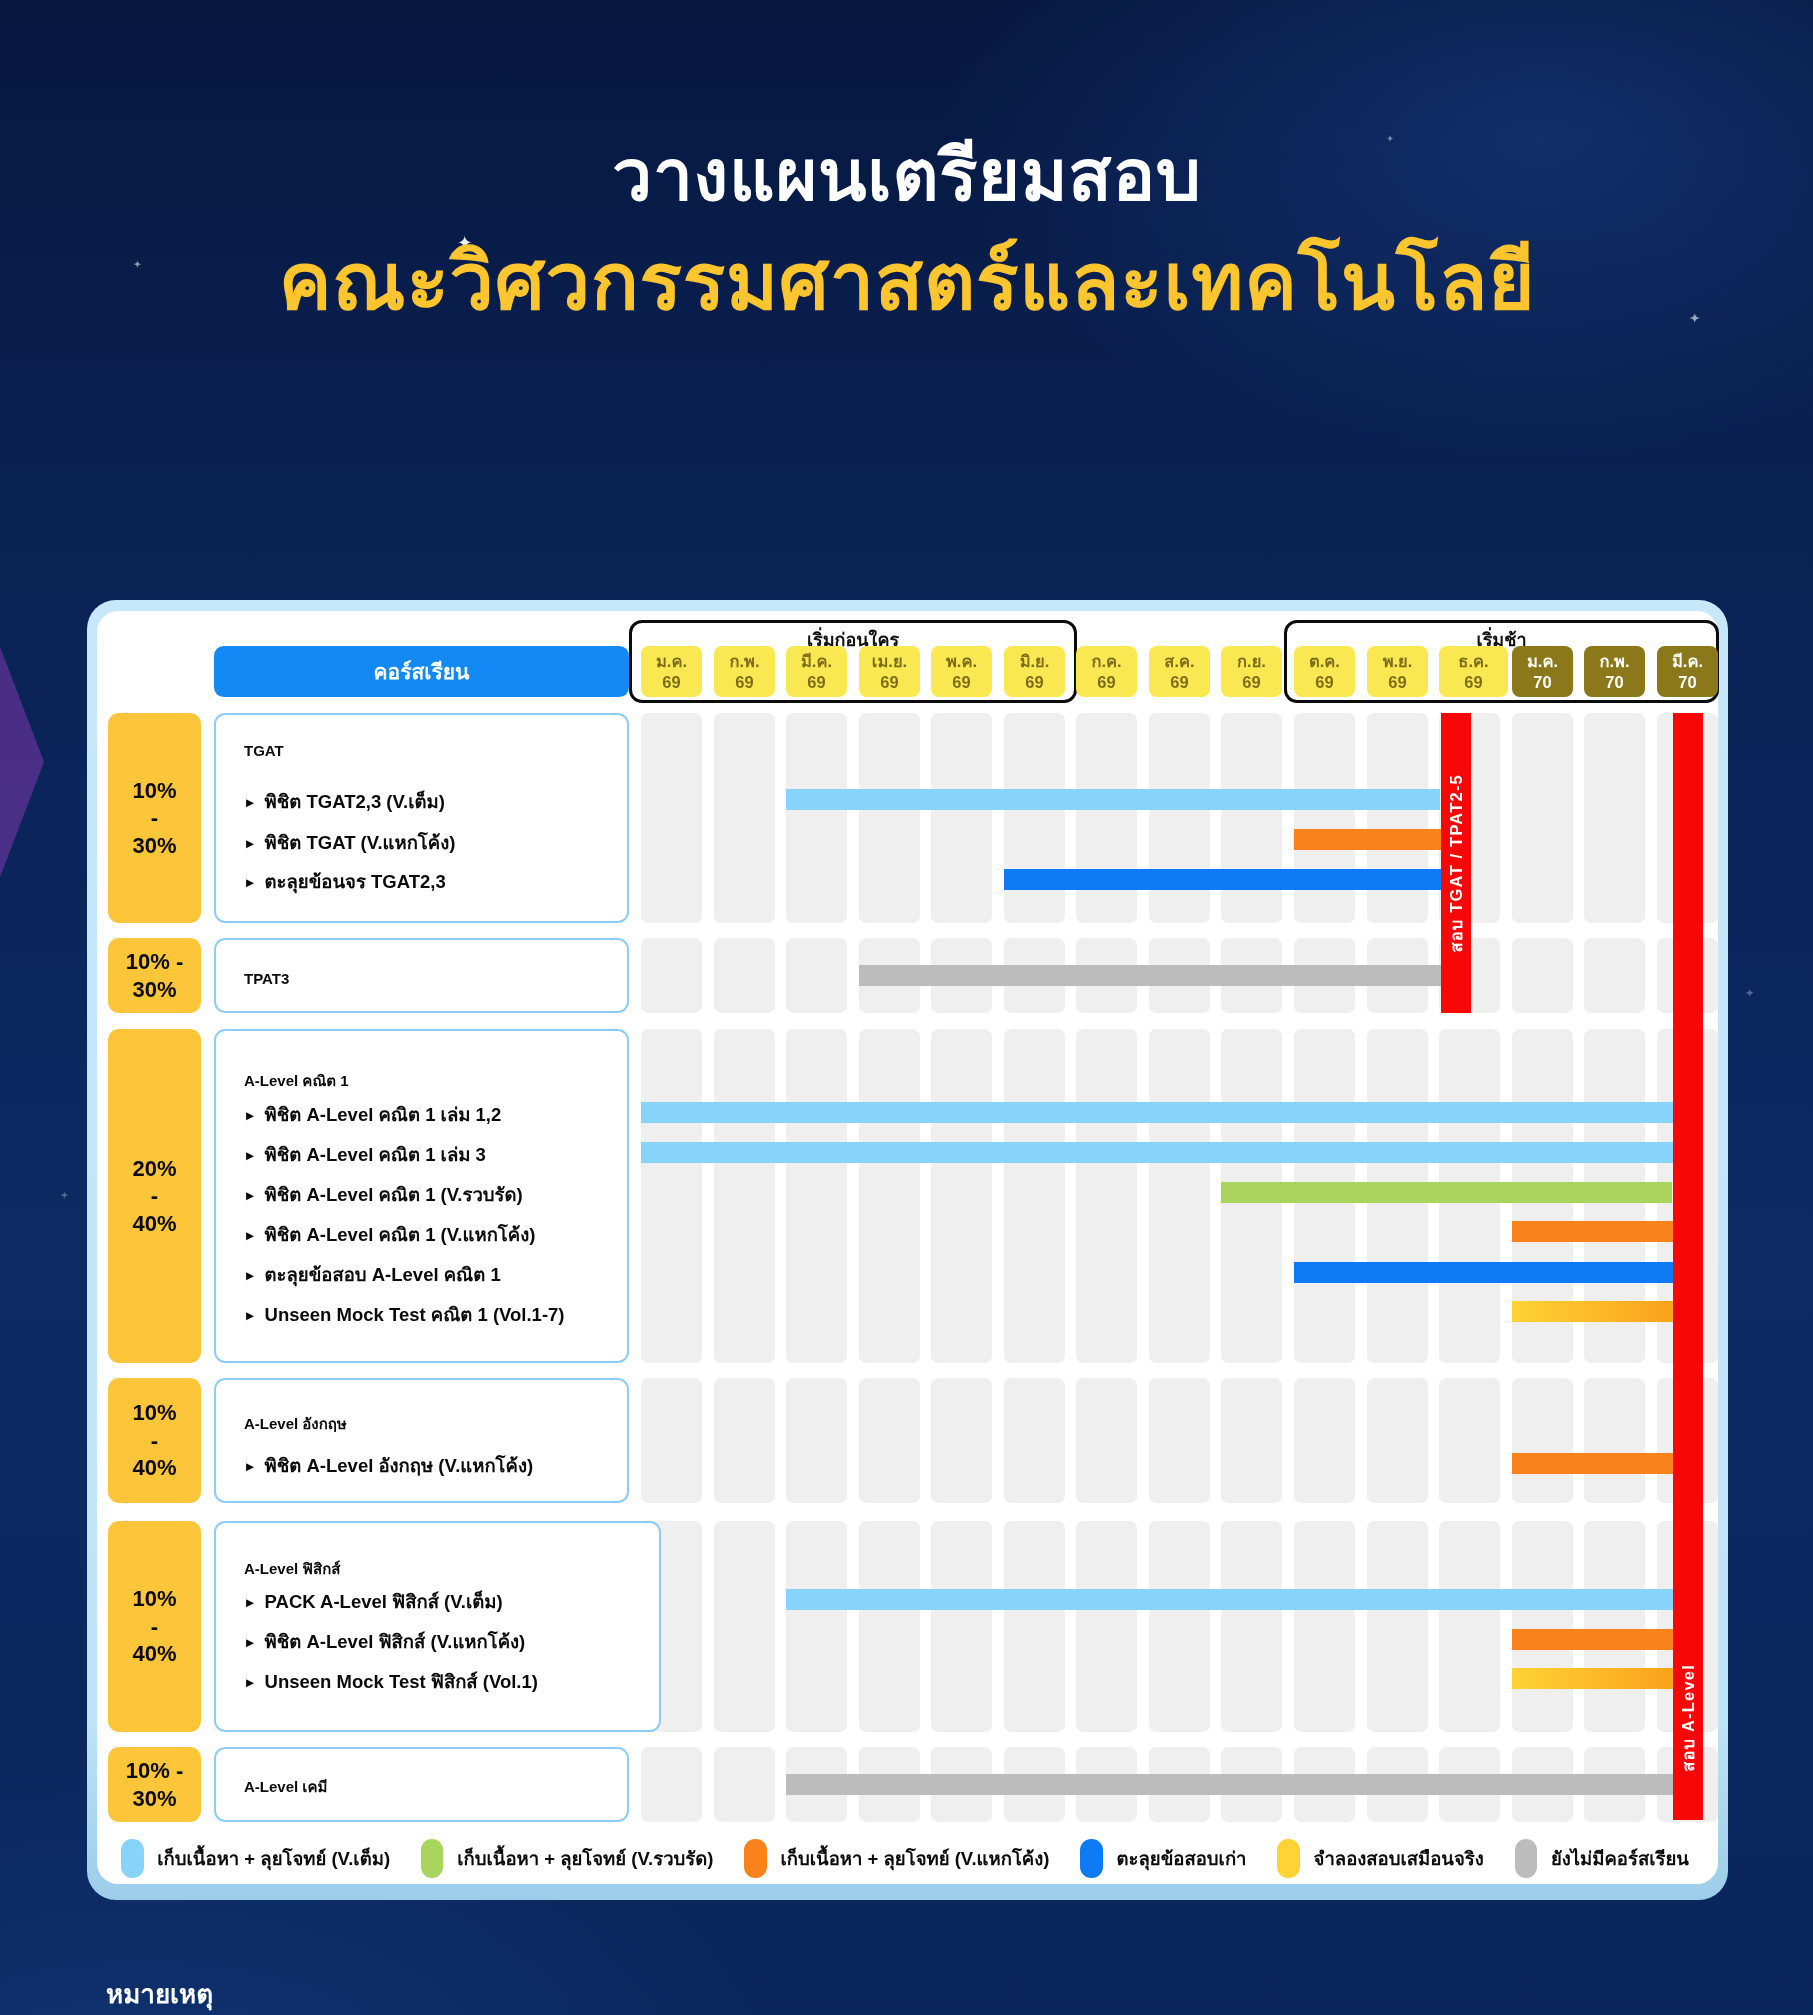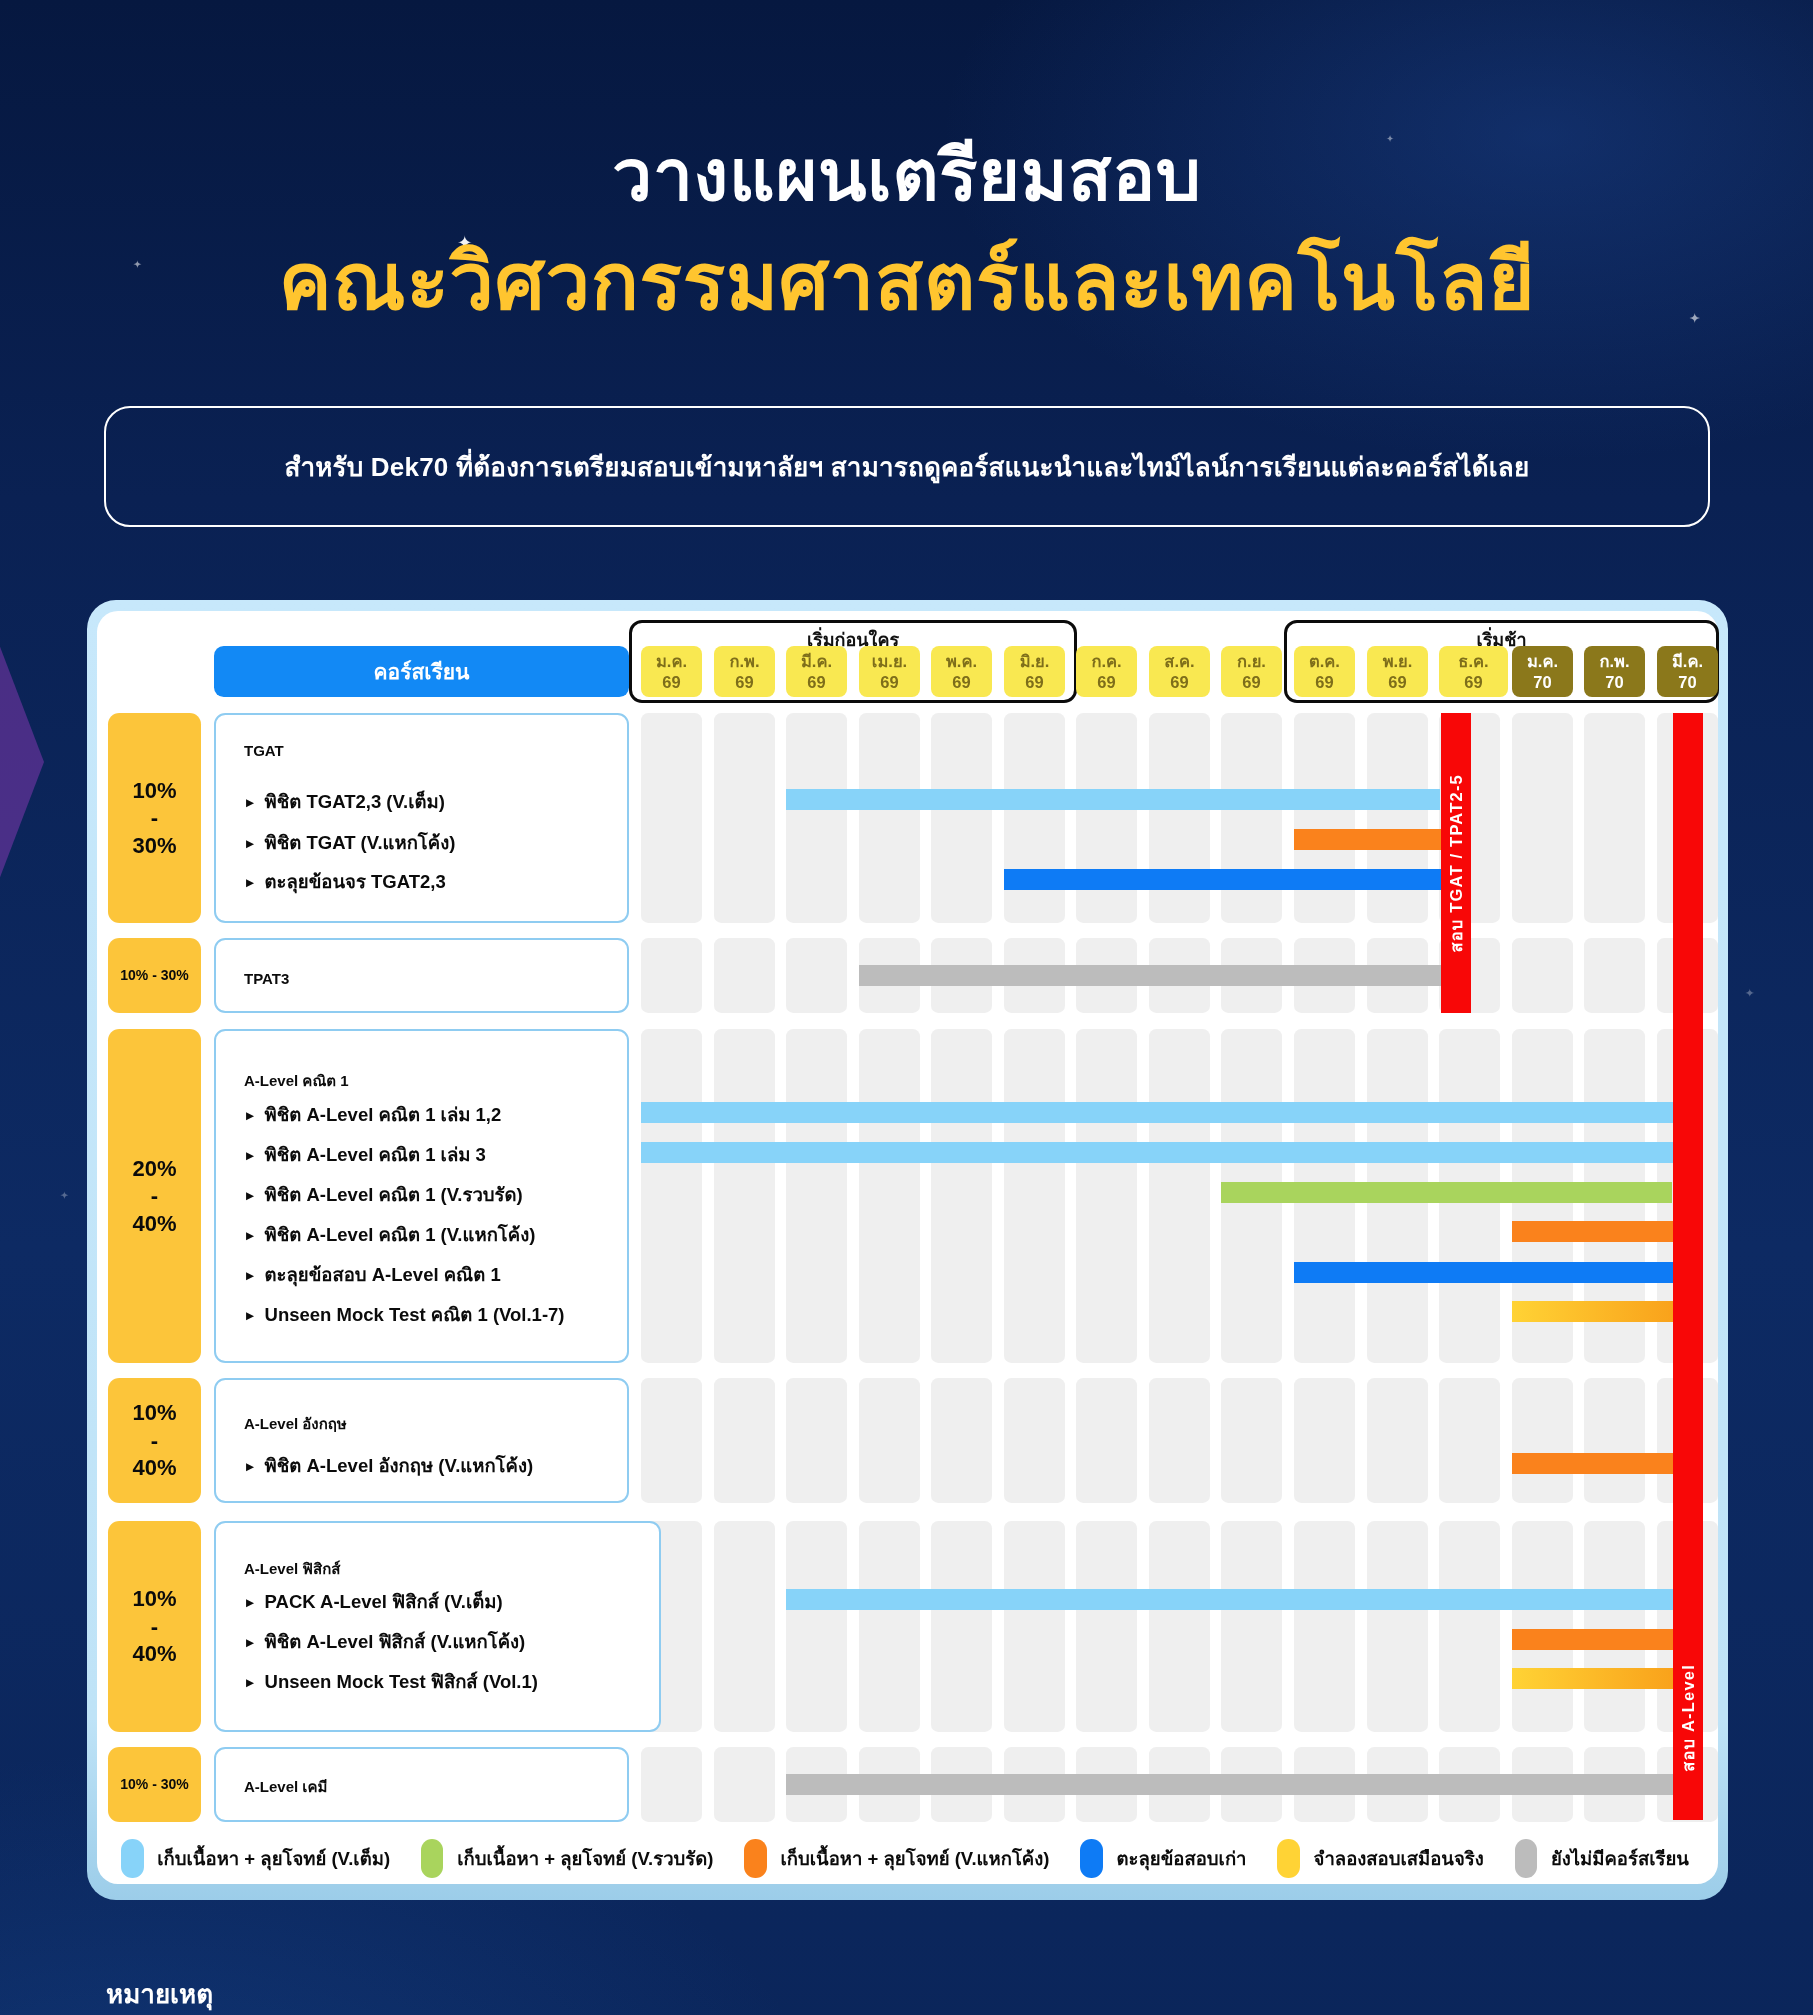--- a/index.html
+++ b/index.html
@@ -26,21 +26,21 @@
   .course-header{left:214px;top:646px;width:415px;height:51px;background:var(--header_blue);border-radius:9.7px;
     display:flex;align-items:center;justify-content:center;color:#fff;font-size:21px;font-weight:800;z-index:3;}
   .range-box{border:3.2px solid #0b0b0b;border-radius:13px;box-sizing:border-box;z-index:1;}
   .range-box .range-label{position:absolute;top:1.6px;left:0;width:100%;text-align:center;font-size:18px;font-weight:800;color:#111;}
   .month{z-index:2;border-radius:8px;display:flex;flex-direction:column;align-items:center;justify-content:center;
     font-weight:800;font-size:16.5px;line-height:1.22;background:var(--month_yellow);color:var(--month_text);}
   .month.dark{background:var(--month_dark_olive);color:#fff;}
   .gcell{background:var(--cell_gray);border-radius:7.3px;z-index:1;}
   .sidebar{background:var(--sidebar_yellow);border-radius:11.3px;z-index:2;display:flex;flex-direction:column;
     align-items:center;justify-content:center;color:#0b0b0b;font-weight:800;font-size:22px;line-height:1.25;text-align:center;}
-  .sidebar .oneline{font-size:14px;}
+  .sidebar .oneline{font-size:22px;}
   .card{background:#fff;border:2.4px solid var(--card_border);border-radius:11.3px;box-sizing:border-box;z-index:2;}
   .card .gtitle{position:absolute;left:28px;transform:translateY(-50%);font-size:15px;font-weight:800;color:#0b0b0b;white-space:nowrap;}
   .card .gitem{position:absolute;left:30px;transform:translateY(-50%);font-size:18.5px;font-weight:600;color:#0b0b0b;white-space:nowrap;display:flex;align-items:center;}
   .card .gitem .bullet{font-size:10.5px;margin-right:10.5px;color:#0b0b0b;}
   .bar{z-index:2;}
   .exam{z-index:4;background:var(--exam_red);display:flex;justify-content:center;}
   .exam .exam-label{writing-mode:vertical-rl;transform:rotate(180deg);color:#fff;font-size:16.5px;font-weight:800;letter-spacing:1.2px;white-space:nowrap;}
   .exam.center{align-items:center;}
   .exam.bottom{align-items:flex-end;}
   .exam.bottom .exam-label{margin-bottom:48px;}
@@ -64,23 +64,20 @@
   <div class="sparkle" style="left:457px;top:232px;font-size:18.5px;opacity:.95">✦</div>
   <div class="sparkle" style="left:133px;top:258px;font-size:10.5px;opacity:.55">✦</div>
   <div class="sparkle" style="left:1689px;top:310px;font-size:13.7px;opacity:.6">✦</div>
   <div class="sparkle" style="left:1386px;top:133px;font-size:9.7px;opacity:.45">✦</div>
   <div class="sparkle" style="left:1745px;top:987px;font-size:11.3px;opacity:.3">✦</div>
   <div class="sparkle" style="left:60px;top:1189px;font-size:10.5px;opacity:.3">✦</div>
 
   <div class="abs title2">คณะวิศวกรรมศาสตร์และเทคโนโลยี</div>
   <div class="abs title1">วางแผนเตรียมสอบ</div>
 
-  <div class="abs intro-box">
-    <span>สำหรับ Dek70 ที่ต้องการเตรียมสอบเข้ามหาลัยฯ สามารถดูคอร์สแนะนำและไทม์ไลน์การเรียนแต่ละคอร์สได้เลย</span>
-  </div>
 
   <div class="abs panel-bg"></div>
   <div class="abs panel-white"></div>
 
   <div class="abs course-header">คอร์สเรียน</div>
 
   <div class="abs range-box" style="left:629px;top:620px;width:448px;height:83px;">
     <div class="range-label">เริ่มก่อนใคร</div>
   </div>
   <div class="abs range-box" style="left:1284px;top:620px;width:435px;height:83px;">

